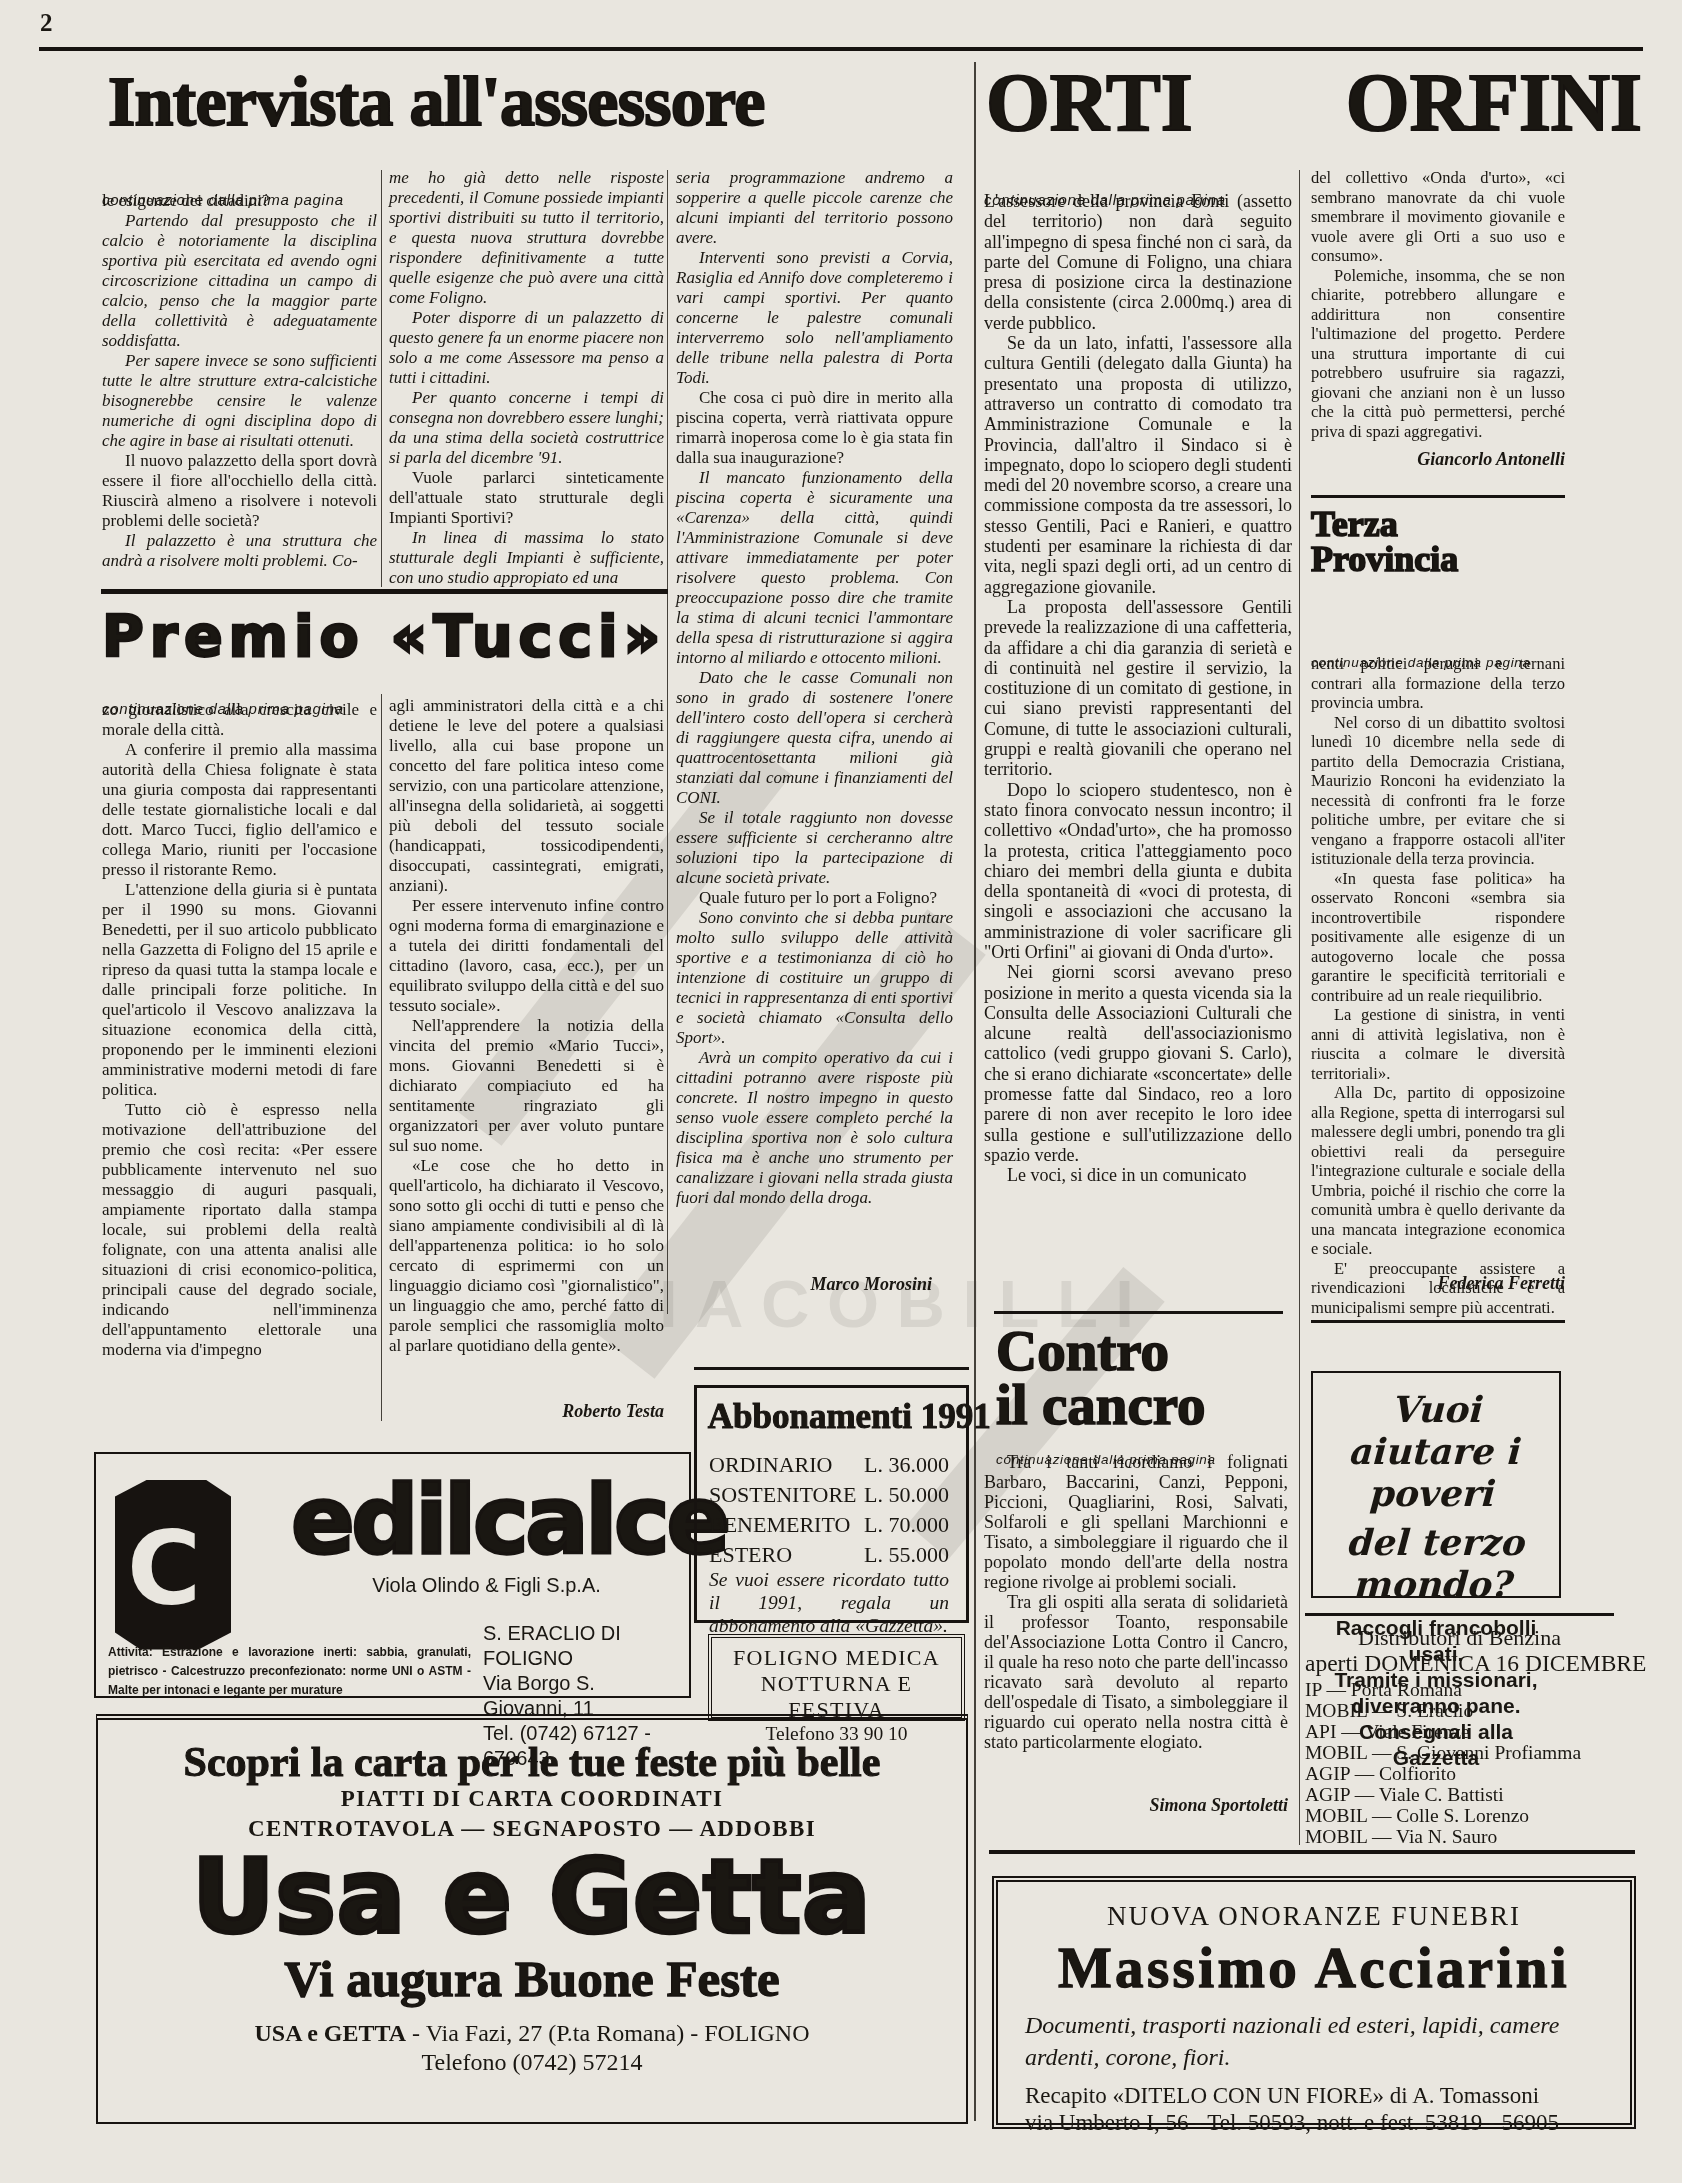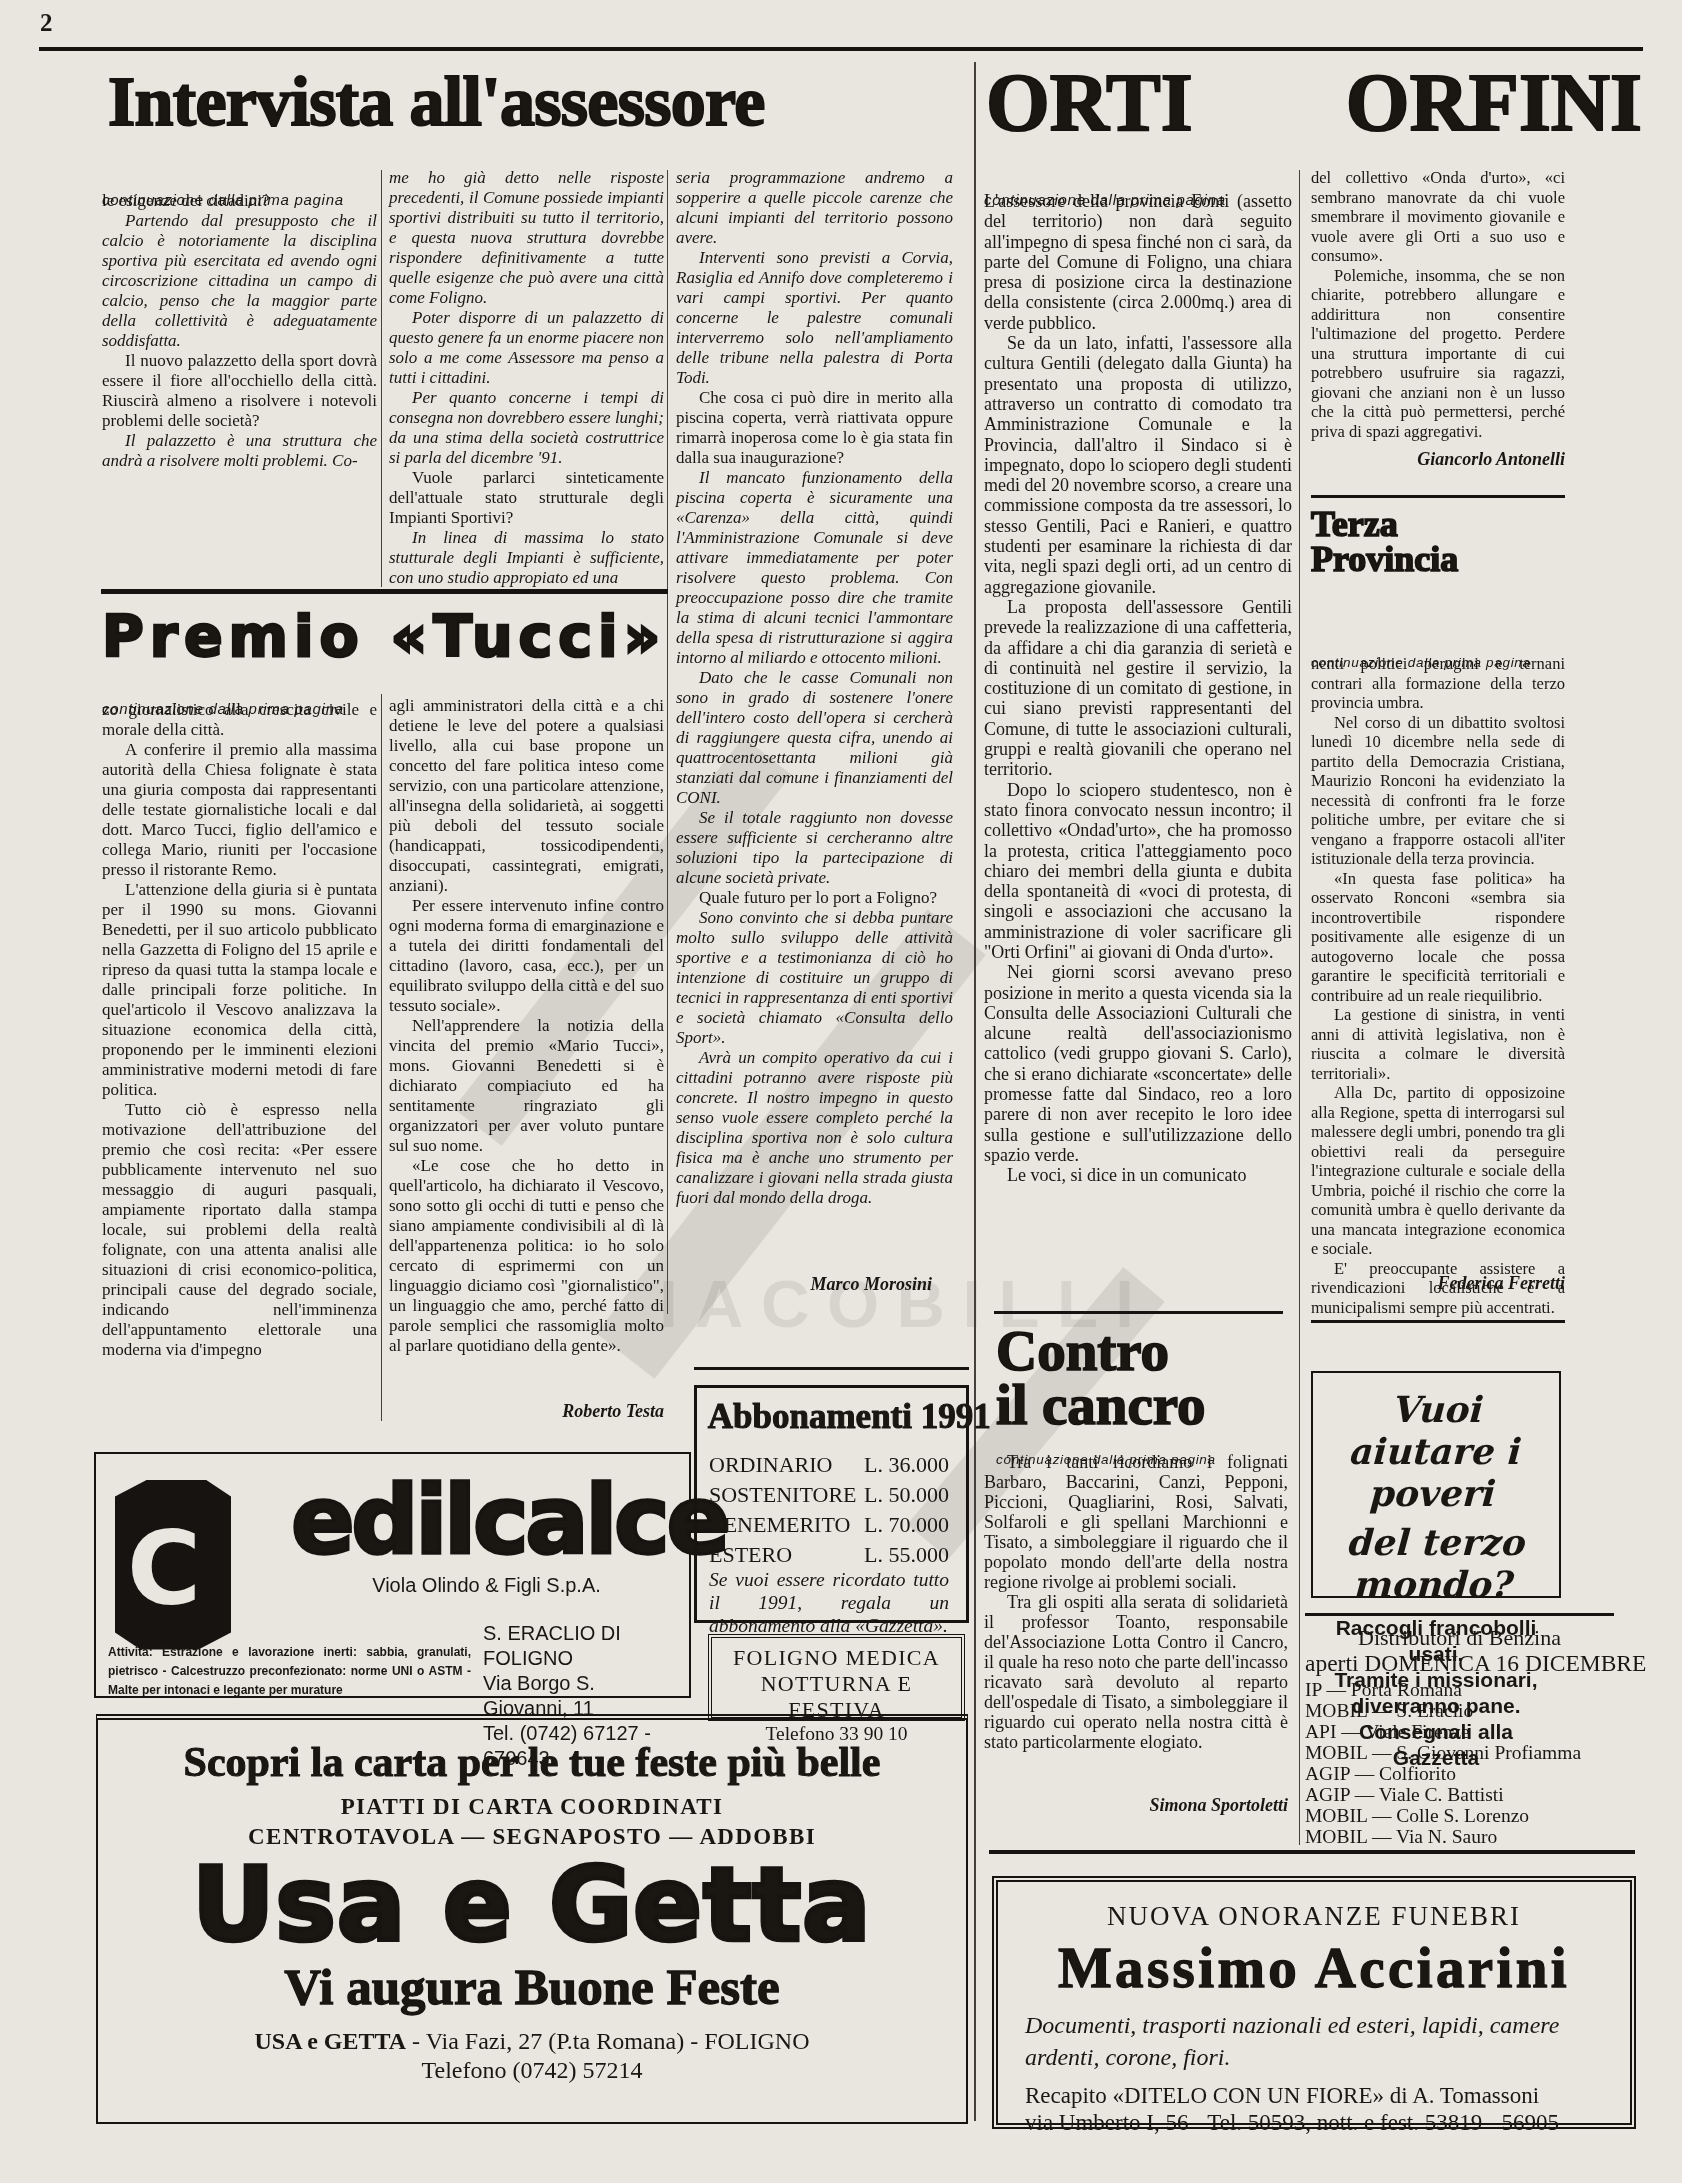--- a/index.html
+++ b/index.html
@@ -50,20 +50,21 @@
   <div class="vrule" style="left:974px;top:62px;height:2059px;width:2px;"></div>
   <div class="vrule" style="left:381px;top:170px;height:417px;"></div>
   <div class="vrule" style="left:667px;top:170px;height:1144px;"></div>
   <div class="vrule" style="left:381px;top:694px;height:727px;"></div>
   <div class="vrule" style="left:1299px;top:170px;height:1675px;"></div>
 
   <div class="kicker" style="left:102px;top:167px;">continuazione dalla prima pagina</div>
   <div class="col" style="left:102px;top:191px;width:275px;height:397px;">
       <p class="q cont">le esigenze dei cittadini?</p>
       <p class="a">Partendo dal presupposto che il calcio è notoriamente la disciplina sportiva più esercitata ed avendo ogni circoscrizione cittadina un campo di calcio, penso che la maggior parte della collettività è adeguatamente soddisfatta.</p>
+      <p class="a">Per sapere invece se sono sufficienti tutte le altre strutture extra-calcistiche bisognerebbe censire le valenze numeriche di ogni disciplina dopo di che agire in base ai risultati ottenuti.</p>
       <p class="q">Il nuovo palazzetto della sport dovrà essere il fiore all'occhiello della città. Riuscirà almeno a risolvere i notevoli problemi delle società?</p>
       <p class="a">Il palazzetto è una struttura che andrà a risolvere molti problemi. Co-</p>
     </div>
   <div class="col" style="left:389px;top:168px;width:275px;height:421px;">
       <p class="a cont">me ho già detto nelle risposte precedenti, il Comune possiede impianti sportivi distribuiti su tutto il territorio, e questa nuova struttura dovrebbe rispondere definitivamente a tutte quelle esigenze che può avere una città come Foligno.</p>
       <p class="a">Poter disporre di un palazzetto di questo genere fa un enorme piacere non solo a me come Assessore ma penso a tutti i cittadini.</p>
       <p class="a">Per quanto concerne i tempi di consegna non dovrebbero essere lunghi; da una stima della società costruttrice si parla del dicembre '91.</p>
       <p class="q">Vuole parlarci sinteticamente dell'attuale stato strutturale degli Impianti Sportivi?</p>
       <p class="a">In linea di massima lo stato stutturale degli Impianti è sufficiente, con uno studio appropiato ed una</p>
     </div>
@@ -137,21 +138,21 @@
   </div>
 
   <div class="boxed centered" style="left:708px;top:1634px;width:249px;height:79px;border:4.7px double #171310;">
     <div style="margin-top:6.7px;font-size:22px;letter-spacing:1.3px;">FOLIGNO MEDICA</div>
     <div style="font-size:22px;letter-spacing:1.3px;">NOTTURNA E FESTIVA</div>
     <div style="font-size:19.5px;">Telefono 33 90 10</div>
   </div>
 
   <div class="boxed centered" style="left:96px;top:1714px;width:868px;height:402px;border:2px solid #171310;border-top:6.7px double #171310;">
     <div style="margin-top:17.5px;font-size:42px;font-weight:bold;-webkit-text-stroke:1px #171310;">Scopri la carta per le tue feste più belle</div>
-    <div style="margin-top:8px;font-size:23px;font-weight:bold;letter-spacing:1.3px;">PIATTI DI CARTA COORDINATI</div>
+    <div style="margin-top:0;font-size:23px;font-weight:bold;letter-spacing:1.3px;">PIATTI DI CARTA COORDINATI</div>
     <div style="margin-top:4px;font-size:23px;font-weight:bold;letter-spacing:1.3px;">CENTROTAVOLA — SEGNAPOSTO — ADDOBBI</div>
     <div class="fat" style="margin-top:2.7px;font-size:101px;line-height:1.05;letter-spacing:1.3px;-webkit-text-stroke:4.7px #171310;">Usa e Getta</div>
     <div style="margin-top:0px;font-size:51px;font-weight:bold;-webkit-text-stroke:1.3px #171310;">Vi augura Buone Feste</div>
     <div style="margin-top:12px;font-size:24px;">
       <span style="font-weight:bold;">USA e GETTA</span><span> - Via Fazi, 27 (P.ta Romana) - FOLIGNO</span>
     </div>
     <div style="margin-top:1.3px;font-size:24px;">Telefono (0742) 57214</div>
   </div>
 
   <div class="kicker" style="left:984px;top:167px;">continuazione dalla prima pagina</div>

